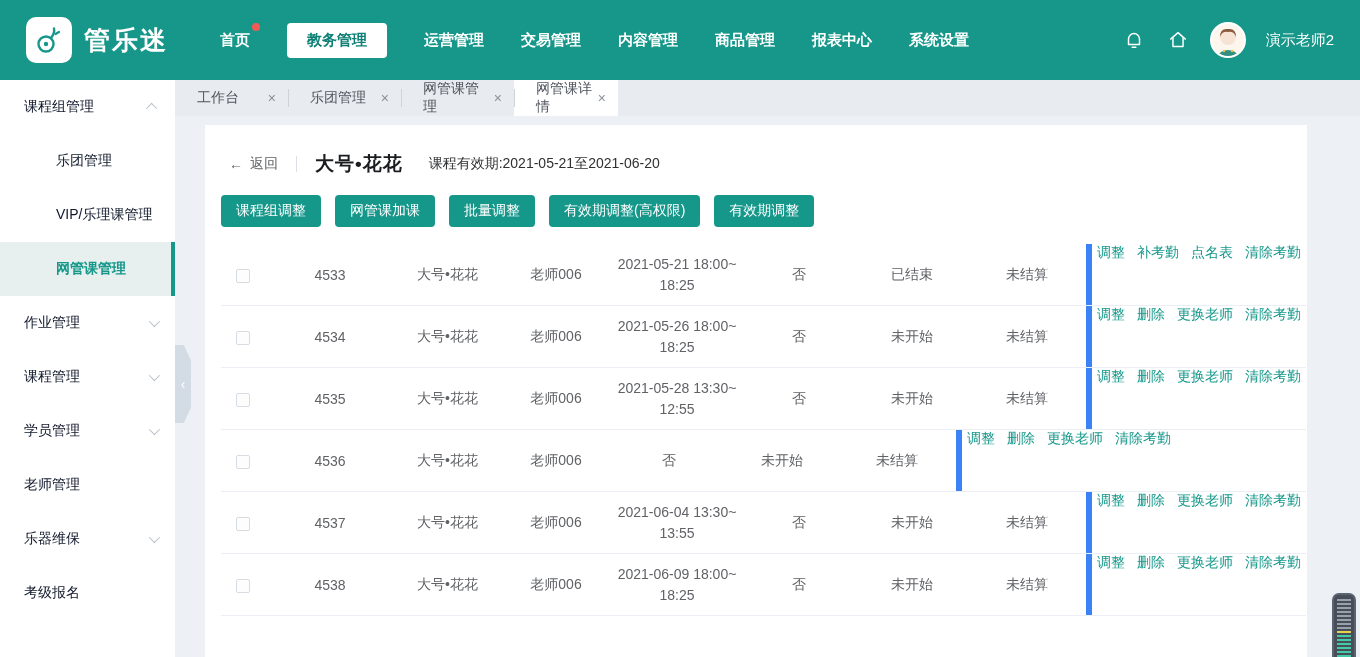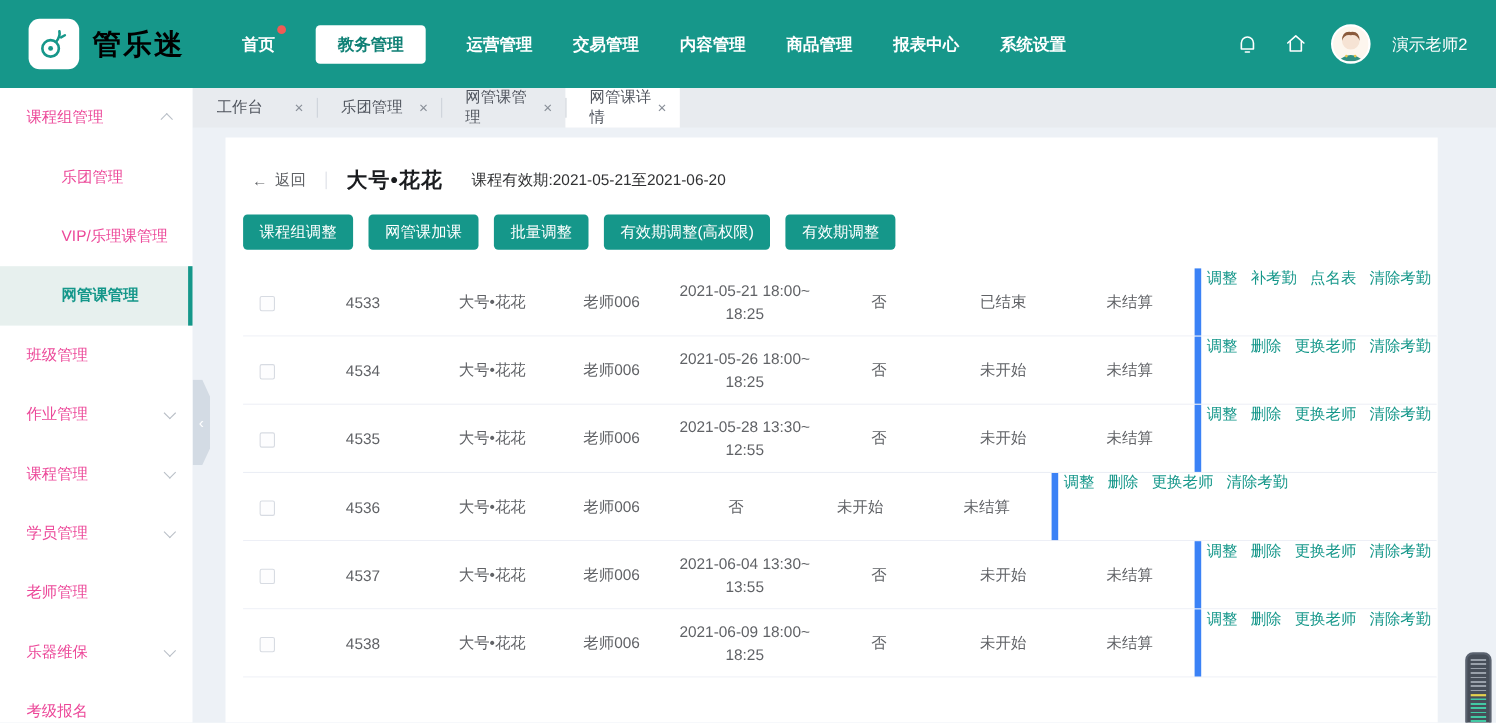--- a/index.html
+++ b/index.html
@@ -4,36 +4,36 @@
 <style>
   * { margin:0; padding:0; box-sizing:border-box; }
   html,body { width:1360px; height:657px; overflow:hidden; }
   body { font-family:"Liberation Sans","DejaVu Sans",sans-serif; background:#edf1f6; }
 
   .app { width:1360px; height:657px; display:flex; flex-direction:column; }
 
   
   .header { height:80px; background:#16978a; display:flex; align-items:center; padding:0 26px; flex:none; }
   .logo-box { width:46px; height:46px; background:#fff; border-radius:10px; display:flex; align-items:center; justify-content:center; flex:none; }
-  .logo-text { color:#000000; font-size:26px; font-weight:700; margin-left:12px; letter-spacing:2px; }
+  .logo-text { color:#ffffff; font-size:26px; font-weight:700; margin-left:12px; letter-spacing:2px; }
   .nav { display:flex; align-items:center; gap:37px; margin-left:52px; }
   .nav-item { color:#fff; font-size:15px; font-weight:700; position:relative; padding:8px 0; cursor:pointer; white-space:nowrap; }
   .nav-item.active { background:#fff; color:#0f8075; padding:8px 20px; border-radius:4px; }
   .nav-dot { position:absolute; top:0; right:-10px; width:8px; height:8px; border-radius:50%; background:#f15b55; }
   .header-right { margin-left:auto; display:flex; align-items:center; gap:20px; }
   .hicon { width:24px; height:24px; display:flex; align-items:center; justify-content:center; cursor:pointer; }
   .avatar { width:36px; height:36px; border-radius:50%; border:2px solid #fff; overflow:hidden; background:#fdf7ef; flex:none; }
   .user-name { color:#fff; font-size:15px; }
 
   
   .body { flex:1; display:flex; min-height:0; position:relative; overflow:hidden; }
 
   
   .sidebar { width:175px; background:#fff; flex:none; position:relative; z-index:2; }
-  .menu-item { height:54px; display:flex; align-items:center; padding-left:24px; padding-right:18px; font-size:14px; color:#ec4899; cursor:pointer; position:relative; }
+  .menu-item { height:54px; display:flex; align-items:center; padding-left:24px; padding-right:18px; font-size:14px; color:#0f172a; cursor:pointer; position:relative; }
   .menu-item.c-sub { padding-left:56px; }
   .menu-item.active { background:#e7f0ee; color:#15978a; font-weight:700; }
   .menu-item.active::after { content:""; position:absolute; right:0; top:0; bottom:0; width:4px; background:#15978a; }
   .chev { width:8px; height:8px; border-right:1.5px solid #b9bfc7; border-bottom:1.5px solid #b9bfc7; margin-left:auto; flex:none; }
   .chev.c-down { transform:rotate(45deg) translateY(-2px); }
   .chev.c-up { transform:rotate(-135deg) translateY(-2px); }
 
   .collapse-handle { position:absolute; left:175px; top:265px; width:16px; height:78px; background:#d3dbe4;
     clip-path:polygon(0 0,55% 0,100% 20%,100% 80%,55% 100%,0 100%); z-index:3;
     display:flex; align-items:center; justify-content:center; color:#fff; font-size:14px; cursor:pointer; }
@@ -169,24 +169,20 @@
   </div>
         <div class="menu-item c-sub">
     <span>VIP/乐理课管理</span>
 
   </div>
         <div class="menu-item active c-sub">
     <span>网管课管理</span>
 
   </div>
         <div class="menu-item">
-    <span>班级管理</span>
-
-  </div>
-        <div class="menu-item">
     <span>作业管理</span>
     <span class="chev c-down"></span>
   </div>
         <div class="menu-item">
     <span>课程管理</span>
     <span class="chev c-down"></span>
   </div>
         <div class="menu-item">
     <span>学员管理</span>
     <span class="chev c-down"></span>

